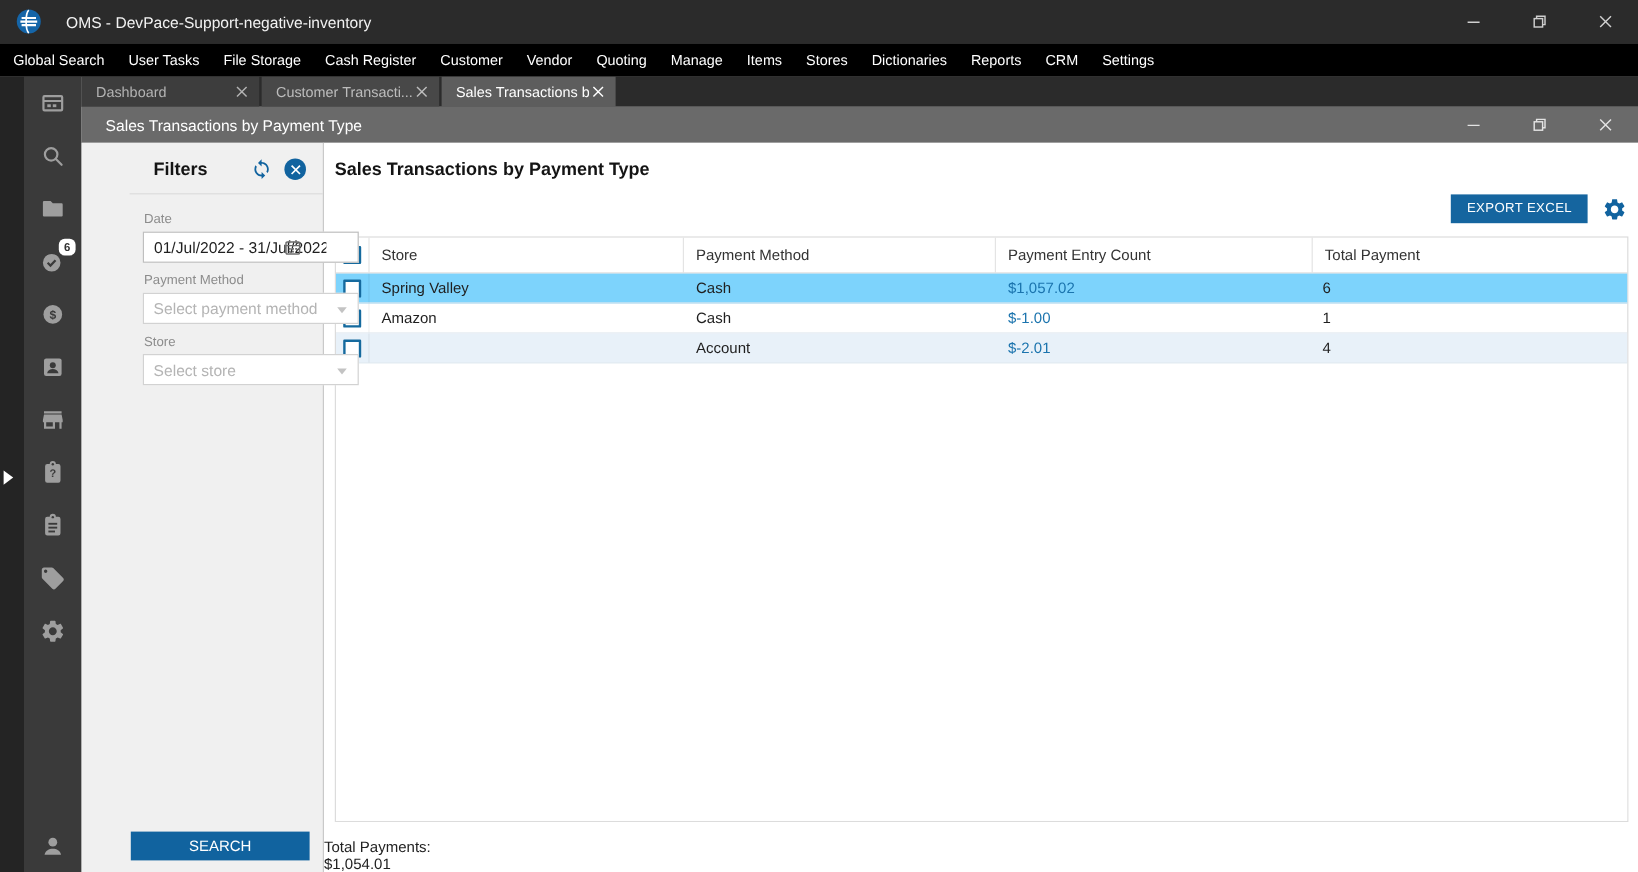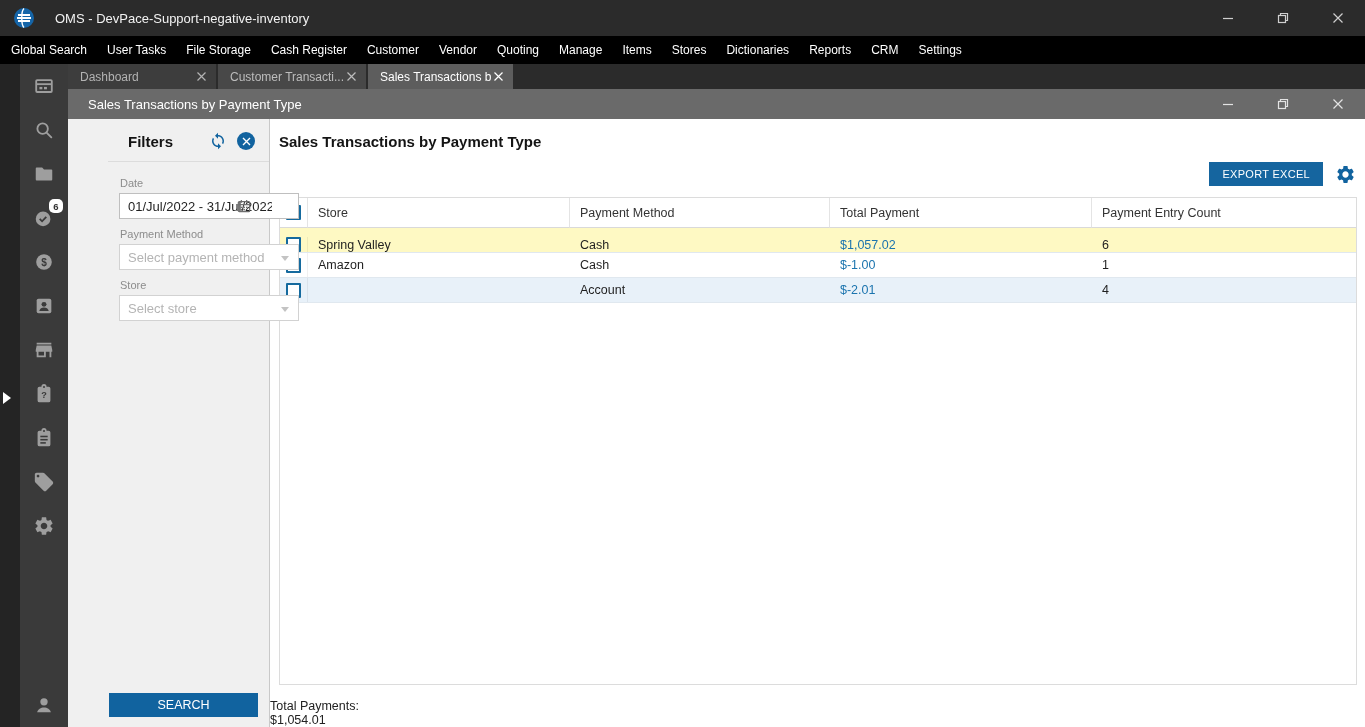--- a/index.html
+++ b/index.html
@@ -70,21 +70,21 @@
   .export-btn { background:#15659f; color:#fff; border:none; font-family:inherit; font-size:11px; letter-spacing:0.3px; padding:0 13px; height:24px; cursor:default; }
   .gear-btn { width:22px; height:22px; display:flex; align-items:center; justify-content:center; color:#11639f; cursor:default; }
 
   
   .grid { margin:11px 8px 0 9px; border:1px solid #dcdcdc; height:488px; display:flex; flex-direction:column; background:#fff; }
   .g-row { display:flex; align-items:stretch; }
   .g-head { height:30px; }
   .g-head .g-cell { border-bottom:1px solid #d9d9d9; border-right:1px solid #e4e4e4; color:#333; }
   .g-head .g-cell:last-child { border-right:none; }
   .g-body-row { height:25px; border-bottom:1px solid #e0e8ef; }
-  .g-body-row.alt { background:#fef9c3;align-items:flex-end; }
+  .g-body-row.alt { background:#7dd3fc; }
   .g-body-row.alt2 { background:#e8f1f9; }
   .g-cell { display:flex; align-items:center; padding:0 10px; overflow:hidden; white-space:nowrap; }
   .c-check { width:28px; flex:0 0 auto; justify-content:center; padding:0; border-right:1px solid rgba(0,0,0,0.06); }
   .c-store { width:262px; flex:0 0 auto; }
   .c-method { width:260px; flex:0 0 auto; }
   .c-total { width:262px; flex:0 0 auto; }
   .c-count { flex:1; }
   .checkbox { width:15px; height:15px; border:2px solid #156a9e; background:#fff; border-radius:1px; cursor:default; }
   .link-val { color:#1b74ae; }
   .grid-rest { flex:1; background:#fff; }
@@ -336,22 +336,22 @@
           </div>
         </div>
 
         <div class="grid">
           <div class="g-row g-head">
             <div class="g-cell c-check">
                 <div class="checkbox"></div>
               </div>
             <div class="g-cell c-store">Store</div>
             <div class="g-cell c-method">Payment Method</div>
+            <div class="g-cell c-count">Payment Entry Count</div>
             <div class="g-cell c-total">Total Payment</div>
-            <div class="g-cell c-count">Payment Entry Count</div>
           </div>
 
           <div class="g-row g-body-row alt">
             <div class="g-cell c-check">
                 <div class="checkbox"></div>
               </div>
             <div class="g-cell c-store">Spring Valley</div>
             <div class="g-cell c-method">Cash</div>
             <div class="g-cell c-total link-val">$1,057.02</div>
             <div class="g-cell c-count">6</div>

